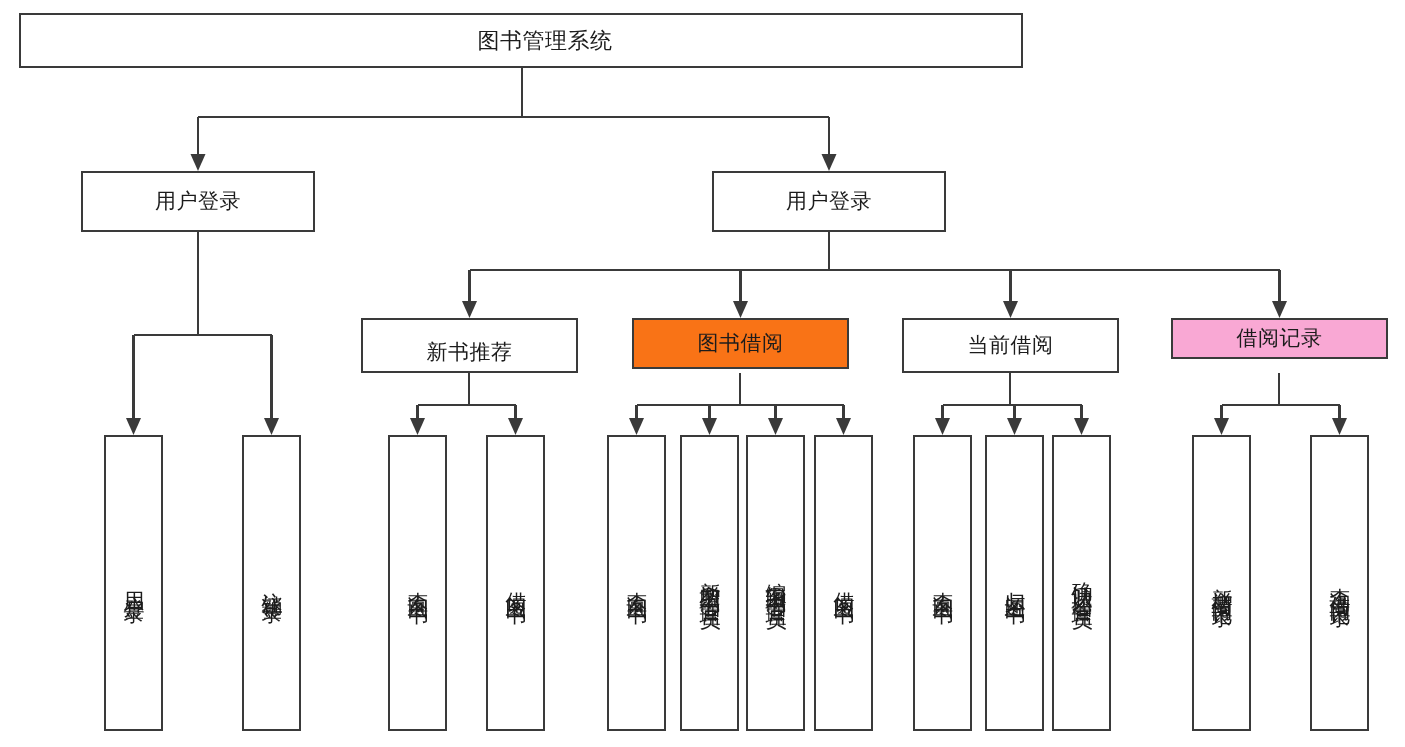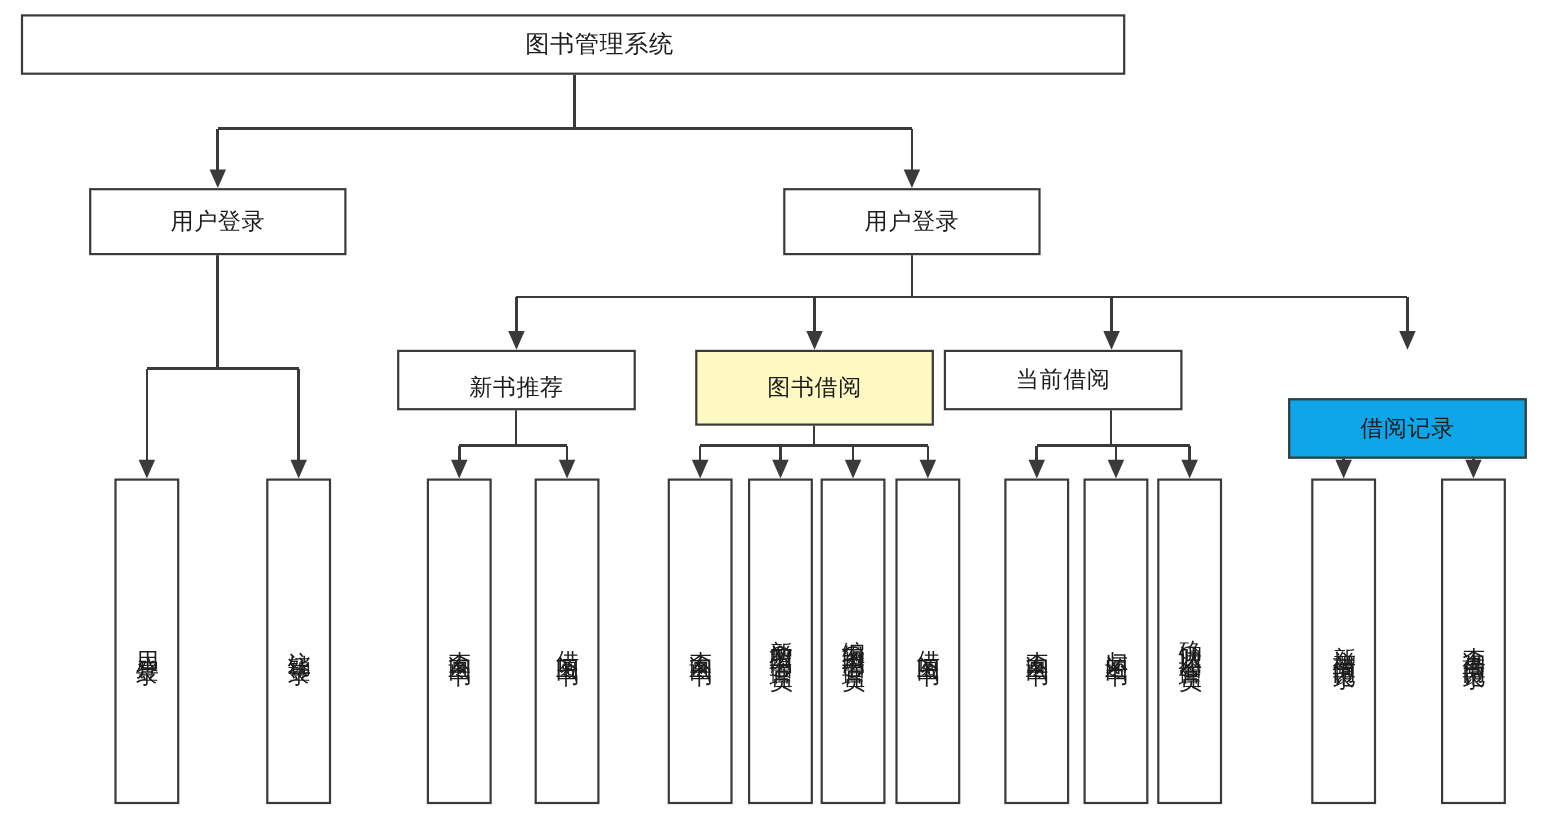--- a/index.html
+++ b/index.html
@@ -138,27 +138,27 @@
       </div>
       <div class="node horiz" style="left: 81px; top: 171px; width: 234px; height: 61px; border-color: rgb(58, 58, 58); background: rgb(255, 255, 255);">
         <span class="node-label" style="color: rgb(28, 28, 28);">用户登录</span>
       </div>
       <div class="node horiz" style="left: 712px; top: 171px; width: 234px; height: 61px; border-color: rgb(58, 58, 58); background: rgb(255, 255, 255);">
         <span class="node-label" style="color: rgb(28, 28, 28);">用户登录</span>
       </div>
       <div class="node horiz" style="left: 361px; top: 318px; width: 217px; height: 55px; border-color: rgb(58, 58, 58); background: rgb(255, 255, 255);">
         <span class="node-label" style="color: rgb(28, 28, 28); margin-top: 14px;">新书推荐</span>
       </div>
-      <div class="node horiz" style="left: 632px; top: 318px; width: 217px; height: 69px; border-color: rgb(58, 58, 58); background: #fef9c3;">
+      <div class="node horiz" style="left: 632px; top: 318px; width: 217px; height: 51px; border-color: rgb(58, 58, 58); background: #f97316;">
         <span class="node-label" style="color: rgb(28, 28, 28);">图书借阅</span>
       </div>
-      <div class="node horiz" style="left: 858px; top: 318px; width: 217px; height: 55px; border-color: rgb(58, 58, 58); background: rgb(255, 255, 255);">
+      <div class="node horiz" style="left: 902px; top: 318px; width: 217px; height: 55px; border-color: rgb(58, 58, 58); background: rgb(255, 255, 255);">
         <span class="node-label" style="color: rgb(28, 28, 28);">当前借阅</span>
       </div>
-      <div class="node horiz" style="left: 1171px; top: 318px; width: 217px; height: 55px; border-color: rgb(58, 58, 58); background: #0ea5e9; margin-top: 44px;">
+      <div class="node horiz" style="left: 1171px; top: 318px; width: 217px; height: 41px; border-color: rgb(58, 58, 58); background: #f9a8d4;">
         <span class="node-label" style="color: rgb(28, 28, 28);">借阅记录</span>
       </div>
       <div class="node vert" style="left: 104px; top: 435px; width: 59px; height: 296px; border-color: rgb(58, 58, 58); background: rgb(255, 255, 255);">
         <span class="node-label" style="color: rgb(28, 28, 28);">用户登录</span>
       </div>
       <div class="node vert" style="left: 242px; top: 435px; width: 59px; height: 296px; border-color: rgb(58, 58, 58); background: rgb(255, 255, 255);">
         <span class="node-label" style="color: rgb(28, 28, 28);">注销登录</span>
       </div>
       <div class="node vert" style="left: 388px; top: 435px; width: 59px; height: 296px; border-color: rgb(58, 58, 58); background: rgb(255, 255, 255);">
         <span class="node-label" style="color: rgb(28, 28, 28);">查询图书</span>

